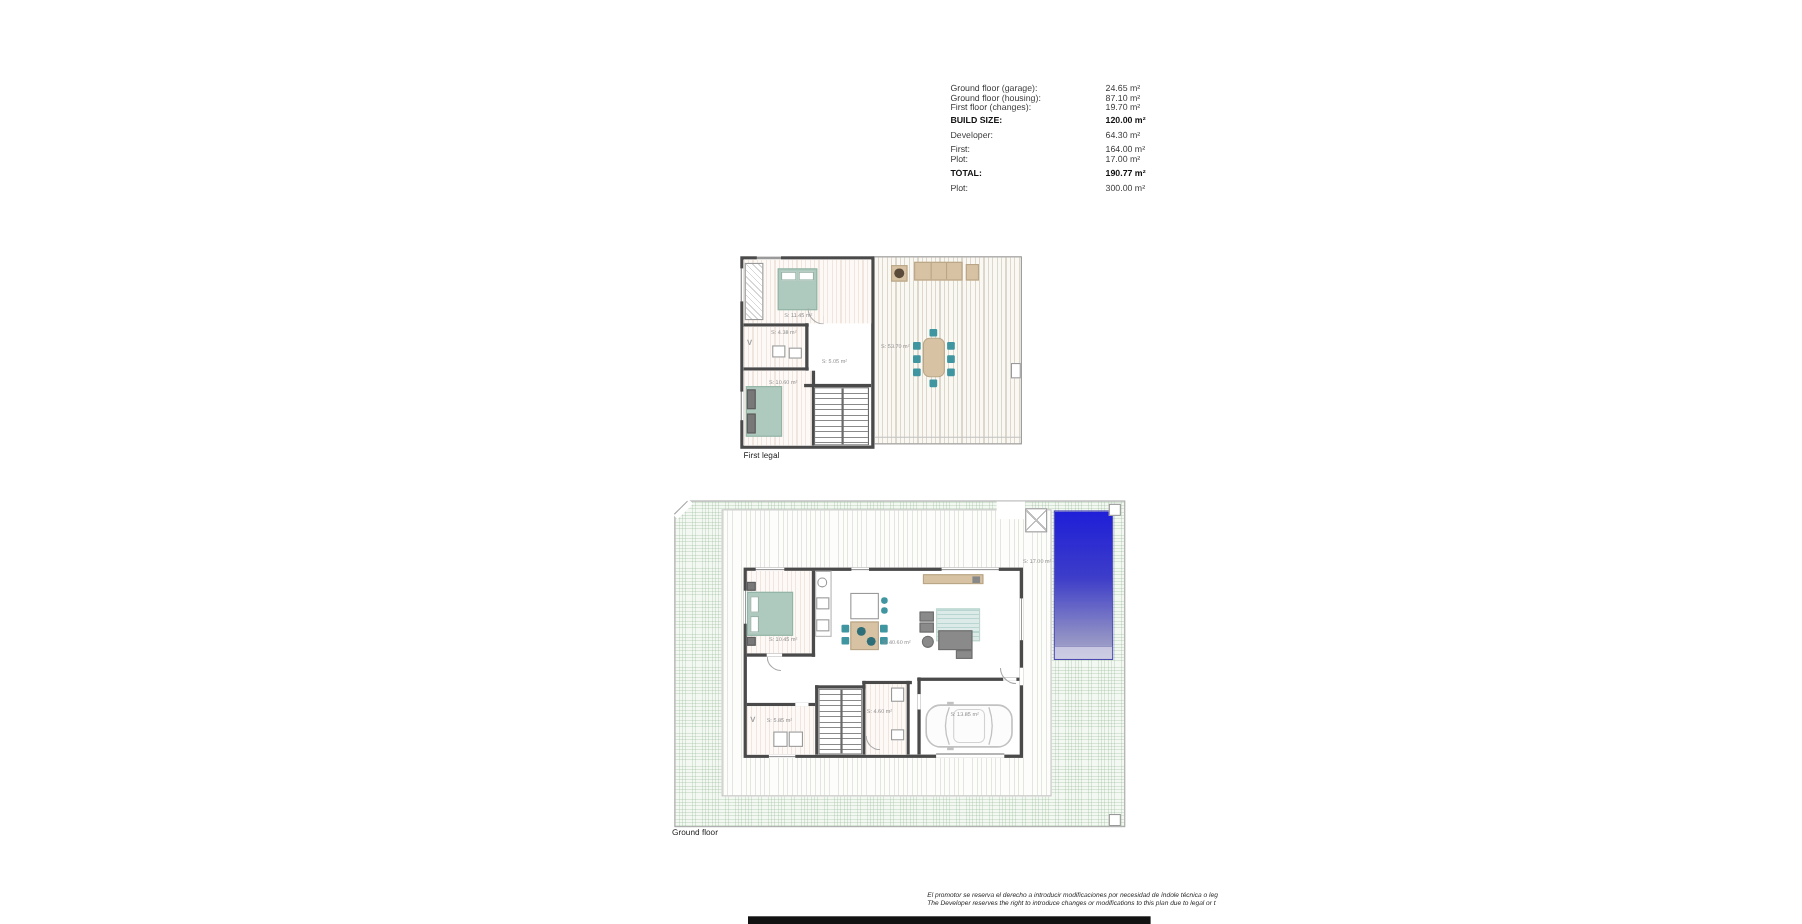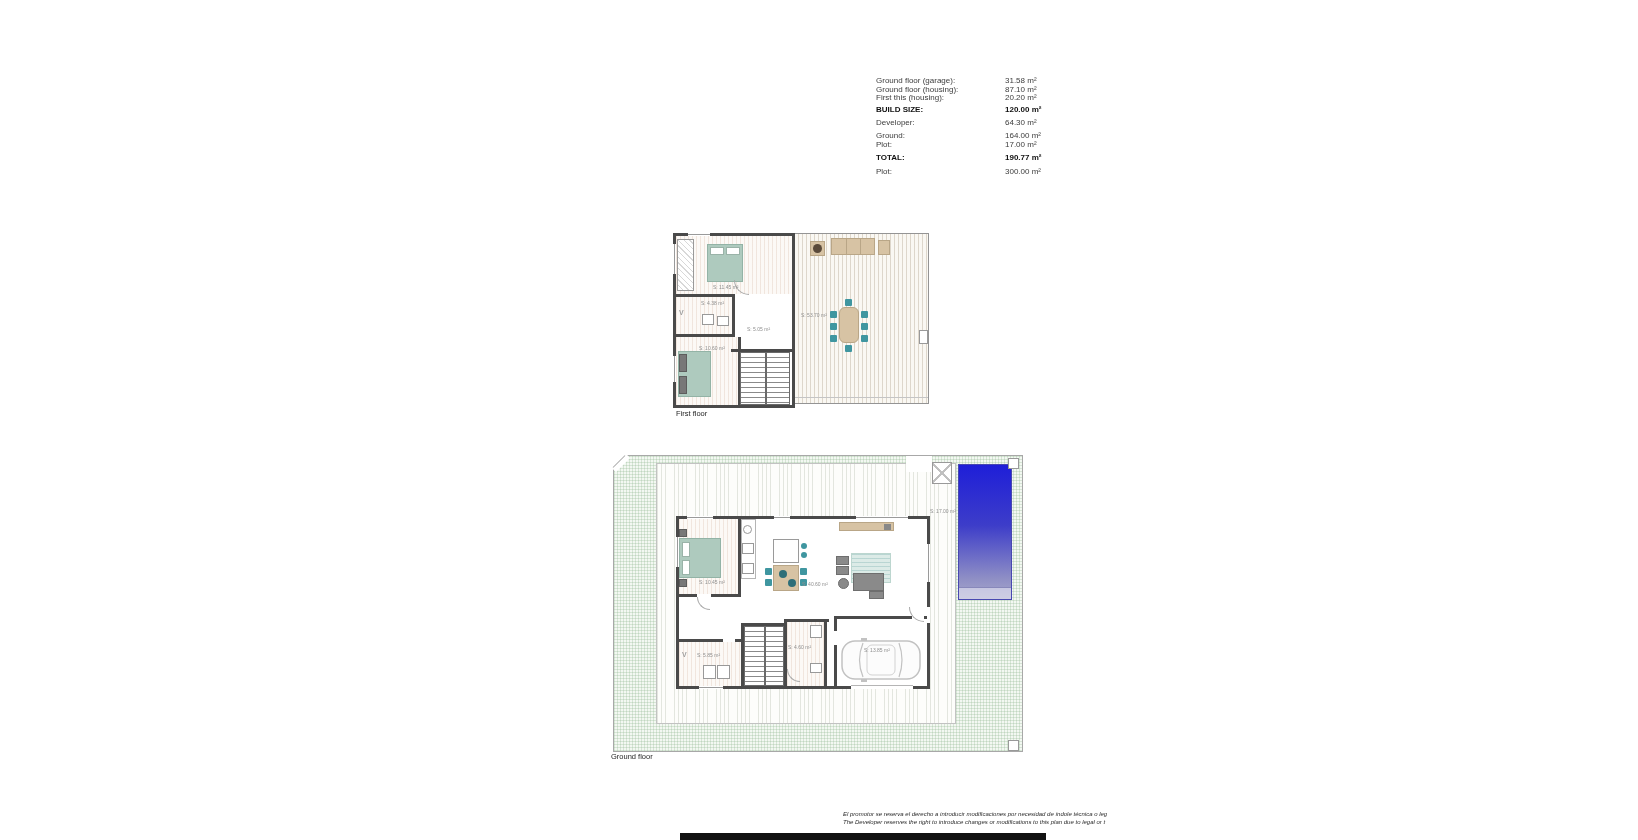--- a/index.html
+++ b/index.html
@@ -1,21 +1,21 @@
 <!DOCTYPE html>
 <html><head>
 <meta charset="utf-8">
 <style>
   *{box-sizing:border-box;margin:0;padding:0}
   html,body{width:1638px;height:840px;background:#fff;overflow:hidden;
     font-family:"Liberation Sans",sans-serif;position:relative}
   
   #area-table{position:absolute;left:860px;top:77px;width:195px}
   .arow{position:relative;height:8.6px;font-size:8px;line-height:8.6px;color:#3c3c3c;white-space:nowrap}
-  .arow .lab{position:absolute;left:16px;top:0}
+  .arow .lab{position:absolute;left:4px;top:0}
   .arow .val{position:absolute;left:145px;top:0}
   .arow.b{font-weight:bold;color:#101010}
   .g1{margin-top:3px}.g2{margin-top:4.5px}.g3{margin-top:5.5px}
   
   .wall{position:absolute;background:#4a4a4a}
   .rl{position:absolute;font-size:5px;color:#8f8f8f;white-space:nowrap}
   .vent{position:absolute;font-size:7px;color:#a0a0a0;font-weight:bold}
   .caption{position:absolute;font-size:7.5px;color:#1e1e1e}
   .winh{position:absolute;height:3px;background:linear-gradient(180deg,#fff 0 1px,#9a9a9a 1px 2px,#fff 2px 3px)}
   .winv{position:absolute;width:3px;background:linear-gradient(90deg,#fff 0 1px,#9a9a9a 1px 2px,#fff 2px 3px)}
@@ -52,40 +52,40 @@
   #footer-bar{position:absolute;left:680px;top:833px;width:366px;height:7px;background:#121212}
   .pillow{position:absolute;background:#fff;border:1px solid #9ab3a8}
   .dark{position:absolute;background:#787878;border:1px solid #5d5d5d}
 </style>
 </head>
 <body>
 
 <div id="area-table">
   <div class="arow">
       <span class="lab">Ground floor (garage):</span>
-      <span class="val">31.58 m²</span>
+      <span class="val">24.65 m²</span>
     </div>
   <div class="arow">
       <span class="lab">Ground floor (housing):</span>
       <span class="val">87.10 m²</span>
     </div>
   <div class="arow">
-      <span class="lab">First this (housing):</span>
-      <span class="val">20.20 m²</span>
+      <span class="lab">First floor (changes):</span>
+      <span class="val">19.70 m²</span>
     </div>
   <div class="arow b g1">
       <span class="lab">BUILD SIZE:</span>
       <span class="val">120.00 m²</span>
     </div>
   <div class="arow g2">
       <span class="lab">Developer:</span>
       <span class="val">64.30 m²</span>
     </div>
   <div class="arow g2">
-      <span class="lab">Ground:</span>
+      <span class="lab">First:</span>
       <span class="val">164.00 m²</span>
     </div>
   <div class="arow">
       <span class="lab">Plot:</span>
       <span class="val">17.00 m²</span>
     </div>
   <div class="arow b g2">
       <span class="lab">TOTAL:</span>
       <span class="val">190.77 m²</span>
     </div>
@@ -154,21 +154,21 @@
     <div class="winv" style="left:-3px;top:8px;height:30px"></div>
     <div class="winv" style="left:-3px;top:120px;height:26px"></div>
   </div>
 
   <span class="rl" style="left:40px;top:52px">S: 11.45 m²</span>
   <span class="rl" style="left:28px;top:68px">S: 4.38 m²</span>
   <span class="rl" style="left:74px;top:94px">S: 5.05 m²</span>
   <span class="rl" style="left:26px;top:113px">S: 10.60 m²</span>
   <span class="rl" style="left:128px;top:80px">S: 53.70 m²</span>
 </div>
-<div class="caption" style="left:676px;top:409px">First floor</div>
+<div class="caption" style="left:676px;top:409px">First legal</div>
 
 <div id="gf-plan">
 
   <div style="position:absolute;left:-8px;top:-8px;width:20px;height:20px;background:#fff;transform:rotate(45deg)"></div>
   <div style="position:absolute;left:-1px;top:11px;width:17px;height:1px;background:#a8a8a8;transform:rotate(-45deg);transform-origin:left center"></div>
 
   <div id="gf-patio"></div>
 
   <div style="position:absolute;left:292px;top:0;width:26px;height:16px;background:#fff"></div>
   <div class="whitebox shx" style="left:318px;top:6px;width:20px;height:22px"></div>

